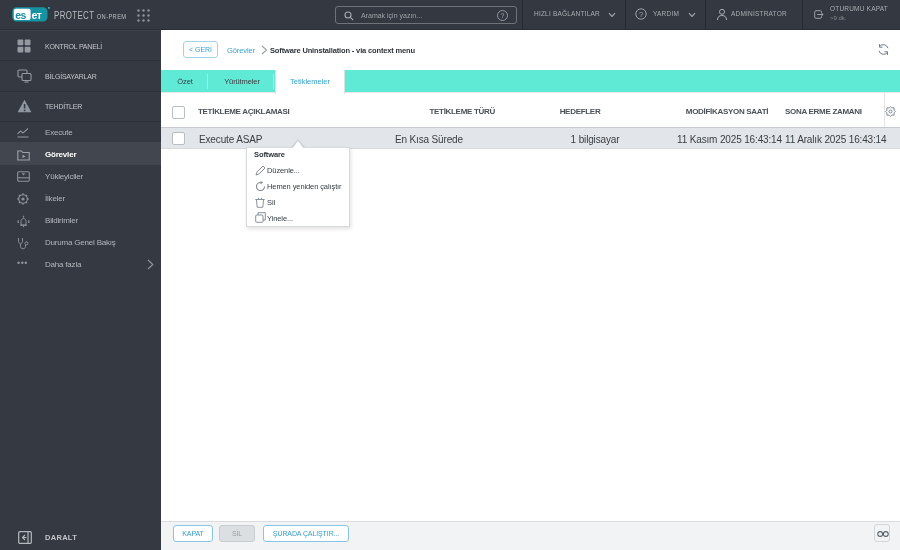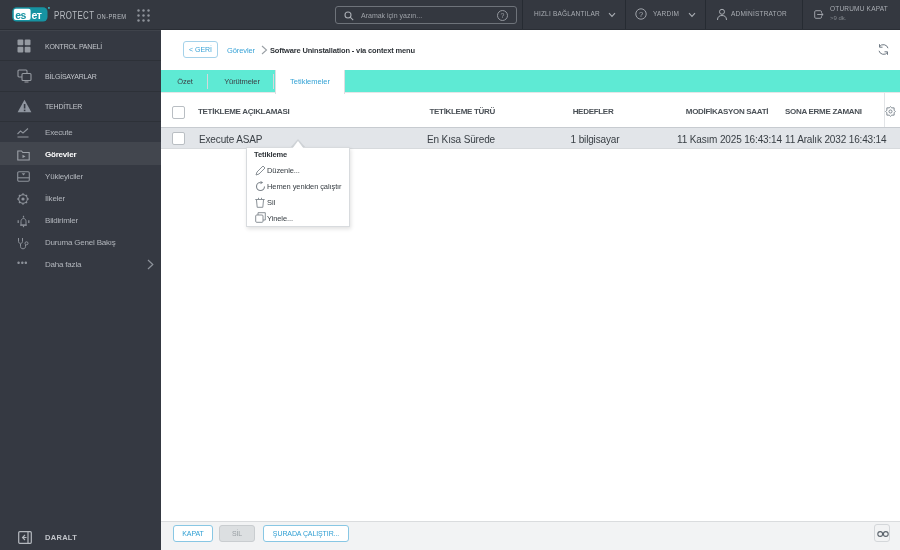--- a/index.html
+++ b/index.html
@@ -260,43 +260,43 @@
     <div class="tab" style="left:4px; width:40px;">Özet</div>
     <div class="tabdiv" style="left:46px;"></div>
     <div class="tab" style="left:51px; width:60px;">Yürütmeler</div>
     <div class="tabdiv" style="left:112px;"></div>
   </div>
   <div id="tab-active">Tetiklemeler</div>
 
   <div class="cb" style="left:11px; top:76px;"></div>
   <div class="th" style="left:37px;">TETİKLEME AÇIKLAMASI</div>
   <div class="th" style="left:234px; width:100px; text-align:right;">TETİKLEME TÜRÜ</div>
-  <div class="th" style="left:382px; width:100px; text-align:center;">HEDEFLER</div>
+  <div class="th" style="left:369px; width:100px; text-align:center;">HEDEFLER</div>
   <div class="th" style="left:516px; width:100px; text-align:center;">MODİFİKASYON SAATİ</div>
   <div class="th" style="left:624px; width:100px; ">SONA ERME ZAMANI</div>
   <div class="abs" style="left:723px; top:63px; width:1px; height:34px; background:#e2e4e7;"></div>
   <svg class="abs" style="left:724px; top:76px;" width="11" height="11" viewBox="0 0 13 13">
     <path d="M6.5 0.8 L8 2.2 L10.8 2.2 L10.8 5 L12.2 6.5 L10.8 8 L10.8 10.8 L8 10.8 L6.5 12.2 L5 10.8 L2.2 10.8 L2.2 8 L0.8 6.5 L2.2 5 L2.2 2.2 L5 2.2 Z" fill="none" stroke="#6c7780" stroke-width="1"></path>
     <circle cx="6.5" cy="6.5" r="1.8" fill="none" stroke="#6c7780" stroke-width="1"></circle>
   </svg>
 
   <div id="row1">
     <div class="cb" style="left:11px; top:3.5px;"></div>
     <div class="td" style="left:38px;">Execute ASAP</div>
-    <div class="td" style="left:234px; width:100px; text-align:right;">En Kısa Sürede</div>
+    <div class="td" style="left:234px; width:100px; text-align:left;">En Kısa Sürede</div>
     <div class="td" style="left:384px; width:100px; text-align:center;">1 bilgisayar</div>
     <div class="td" style="left:516px; width:100px; text-align:right;">11 Kasım 2025 16:43:14</div>
-    <div class="td" style="left:624px; width:100px; text-align:center;">11 Aralık 2032 16:43:14</div>
+    <div class="td" style="left:624px; width:100px; text-align:center;">11 Aralık 2025 16:43:14</div>
   </div>
 
   <div class="abs" style="left:129px; top:109px; width:0; height:0; border-left:8px solid transparent; border-right:8px solid transparent; border-bottom:9px solid #cfd3d7;"></div>
   <div class="abs" style="left:130.5px; top:110.5px; width:0; height:0; border-left:6.5px solid transparent; border-right:6.5px solid transparent; border-bottom:8px solid #fff; z-index:5;"></div>
 
   <div id="cmenu">
-    <div class="mi" style="left:7px; top:2px; font-weight:bold; color:#2e3338;">Tetikleme</div>
+    <div class="mi" style="left:7px; top:2px; font-weight:bold; color:#2e3338;">Software</div>
     <svg class="micon" style="top:17px;" width="11" height="11" viewBox="0 0 11 11">
       <path d="M1 10 L2 7 L8 1 L10 3 L4 9 Z" fill="none" stroke="#7d848b" stroke-width="0.9"></path>
     </svg>
     <div class="mi" style="top:18px;">Düzenle...</div>
     <svg class="micon" style="top:33px;" width="11" height="11" viewBox="0 0 11 11">
       <path d="M9.5 5.5 A4 4 0 1 1 5.5 1.5" fill="none" stroke="#7d848b" stroke-width="1.1"></path>
       <path d="M5.5 0 L5.5 3.2 L8.2 1.6 Z" fill="#7d848b"></path>
     </svg>
     <div class="mi" style="top:34px;">Hemen yeniden çalıştır</div>
     <svg class="micon" style="top:49px;" width="10" height="11" viewBox="0 0 10 11">

